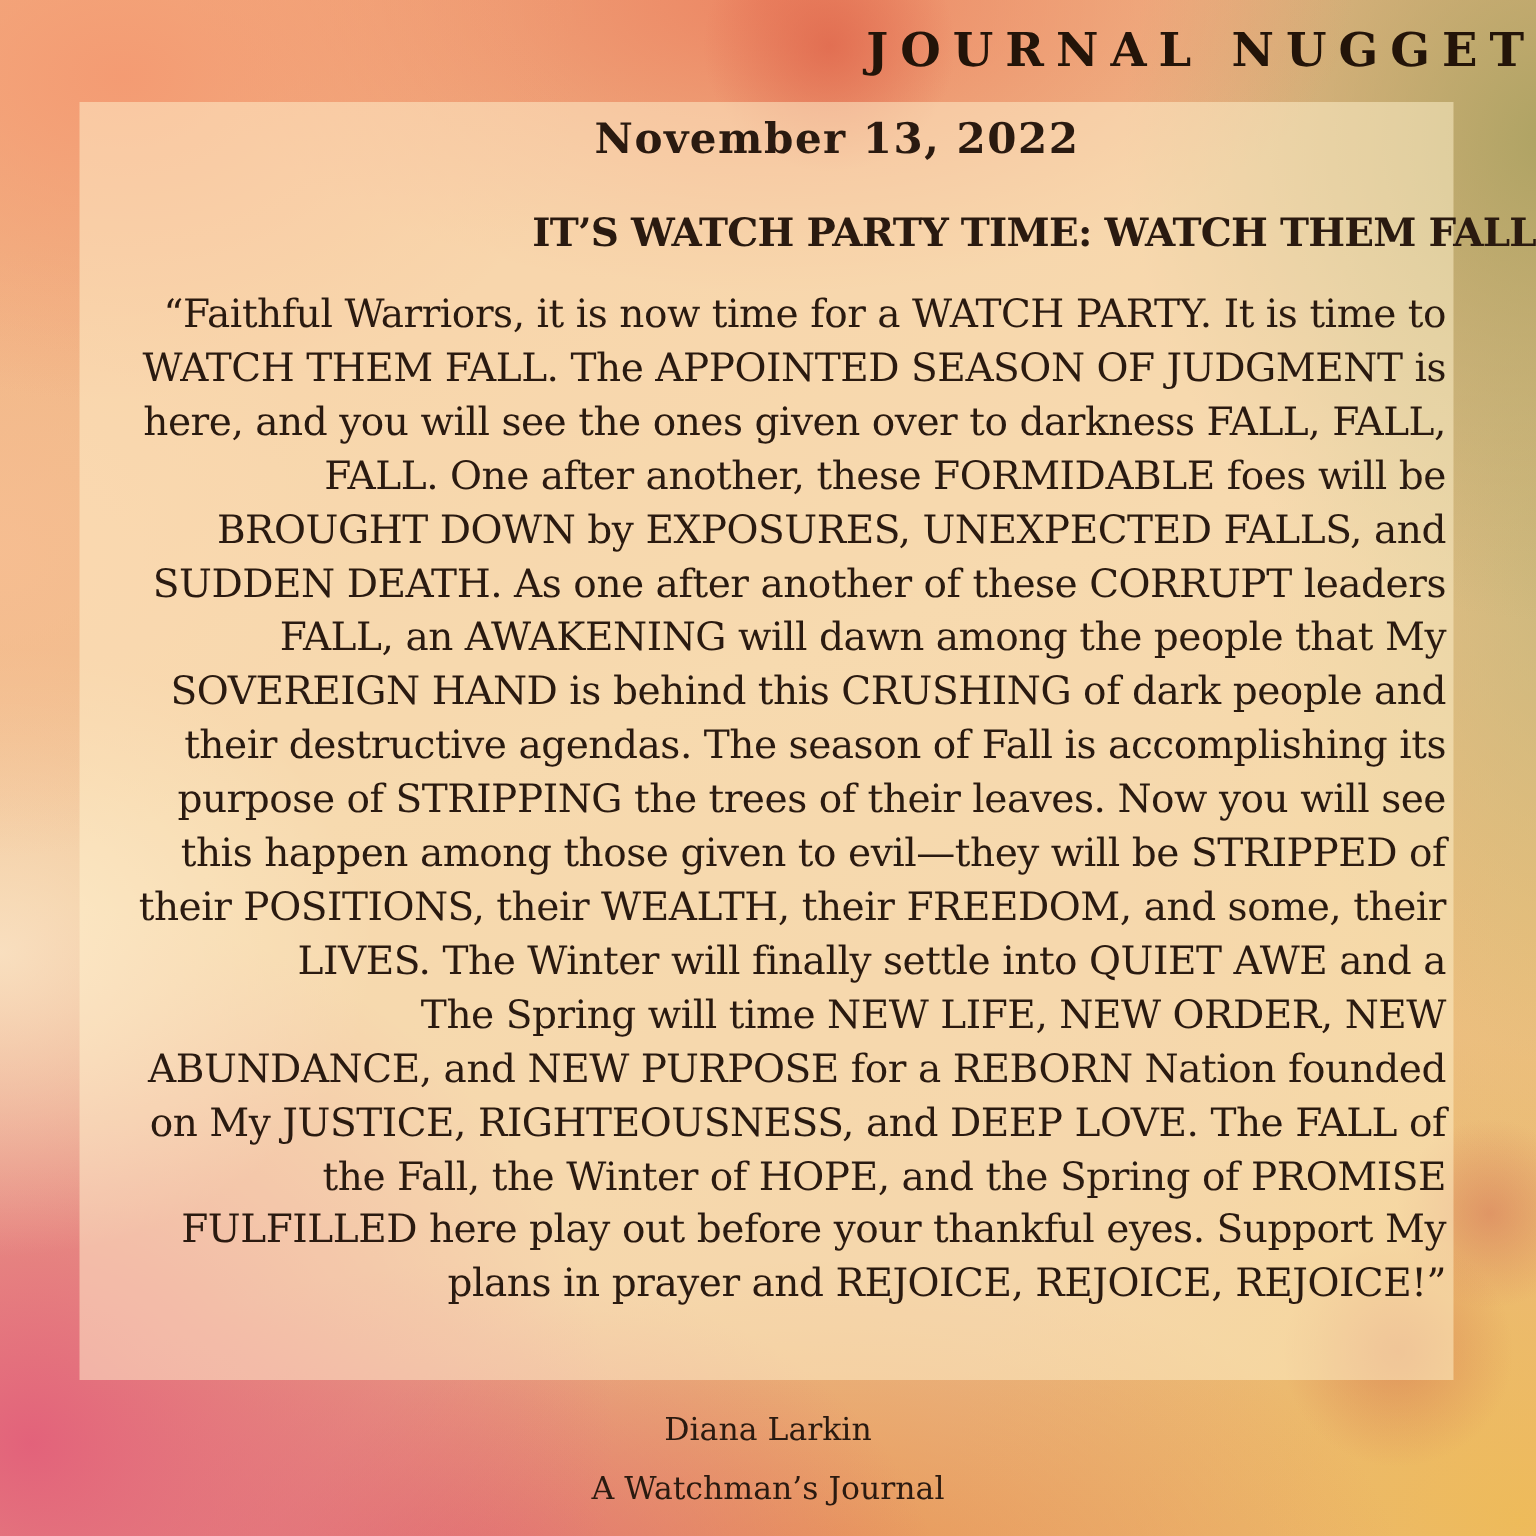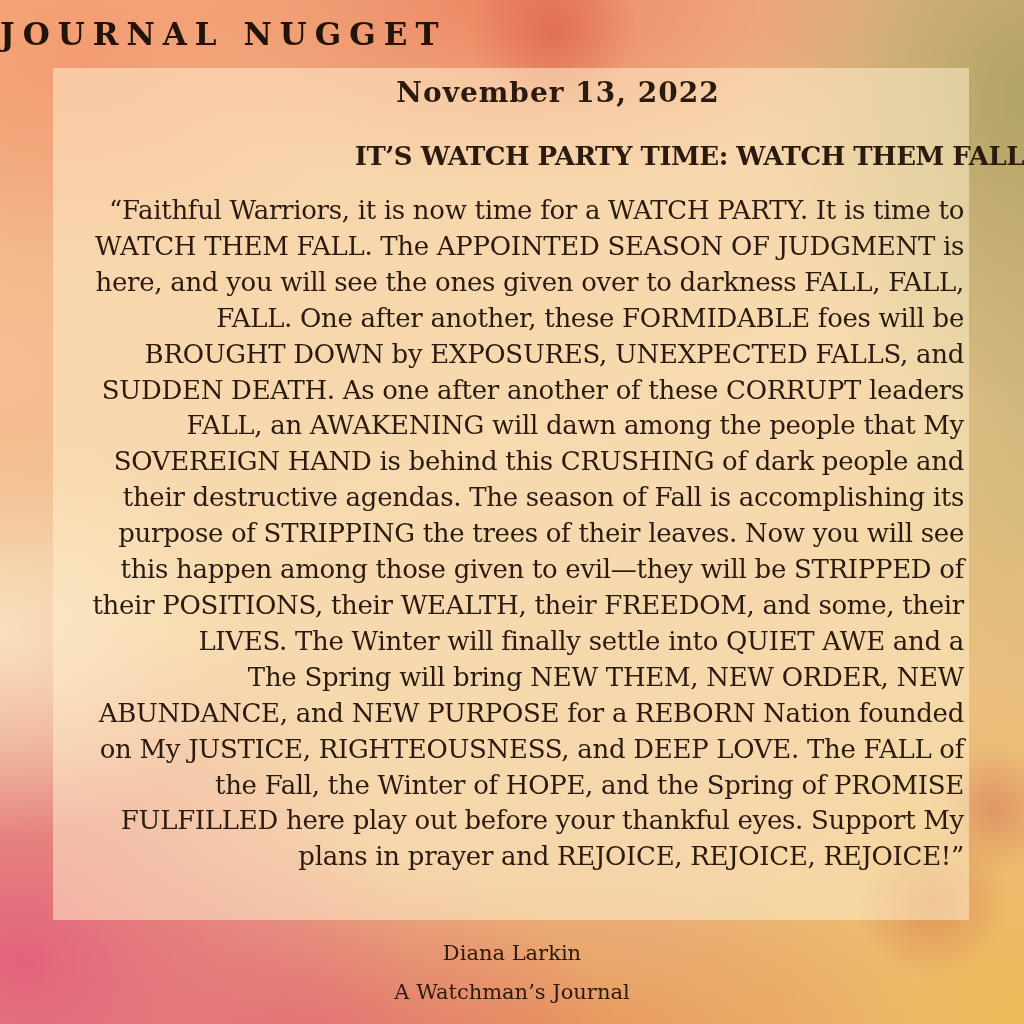--- a/index.html
+++ b/index.html
@@ -38,21 +38,21 @@
     width: 916px;
     height: 852px;
     background: rgba(255, 241, 206, 0.52);
   }
   .header {
     position: absolute;
     top: 16px;
     left: 0;
     width: 100%;
     margin: 0;
-    text-align: left;
+    text-align: right;
     font-size: 31px;
     font-weight: 700;
     letter-spacing: 8px;
     color: #231409;
   }
   .date-line {
     position: absolute;
     top: 76px;
     left: 0;
     width: 100%;
@@ -108,21 +108,21 @@
       <div>FALL. One after another, these FORMIDABLE foes will be</div>
       <div>BROUGHT DOWN by EXPOSURES, UNEXPECTED FALLS, and</div>
       <div>SUDDEN DEATH. As one after another of these CORRUPT leaders</div>
       <div>FALL, an AWAKENING will dawn among the people that My</div>
       <div>SOVEREIGN HAND is behind this CRUSHING of dark people and</div>
       <div>their destructive agendas. The season of Fall is accomplishing its</div>
       <div>purpose of STRIPPING the trees of their leaves. Now you will see</div>
       <div>this happen among those given to evil—they will be STRIPPED of</div>
       <div>their POSITIONS, their WEALTH, their FREEDOM, and some, their</div>
       <div>LIVES. The Winter will finally settle into QUIET AWE and a</div>
-      <div>The Spring will bring NEW THEM, NEW ORDER, NEW</div>
+      <div>The Spring will time NEW LIFE, NEW ORDER, NEW</div>
       <div>ABUNDANCE, and NEW PURPOSE for a REBORN Nation founded</div>
       <div>on My JUSTICE, RIGHTEOUSNESS, and DEEP LOVE. The FALL of</div>
       <div>the Fall, the Winter of HOPE, and the Spring of PROMISE</div>
       <div>FULFILLED here play out before your thankful eyes. Support My</div>
       <div>plans in prayer and REJOICE, REJOICE, REJOICE!”</div>
     </div>
   <div class="attribution">
     <div>Diana Larkin</div>
     <div>A Watchman’s Journal</div>
   </div>

